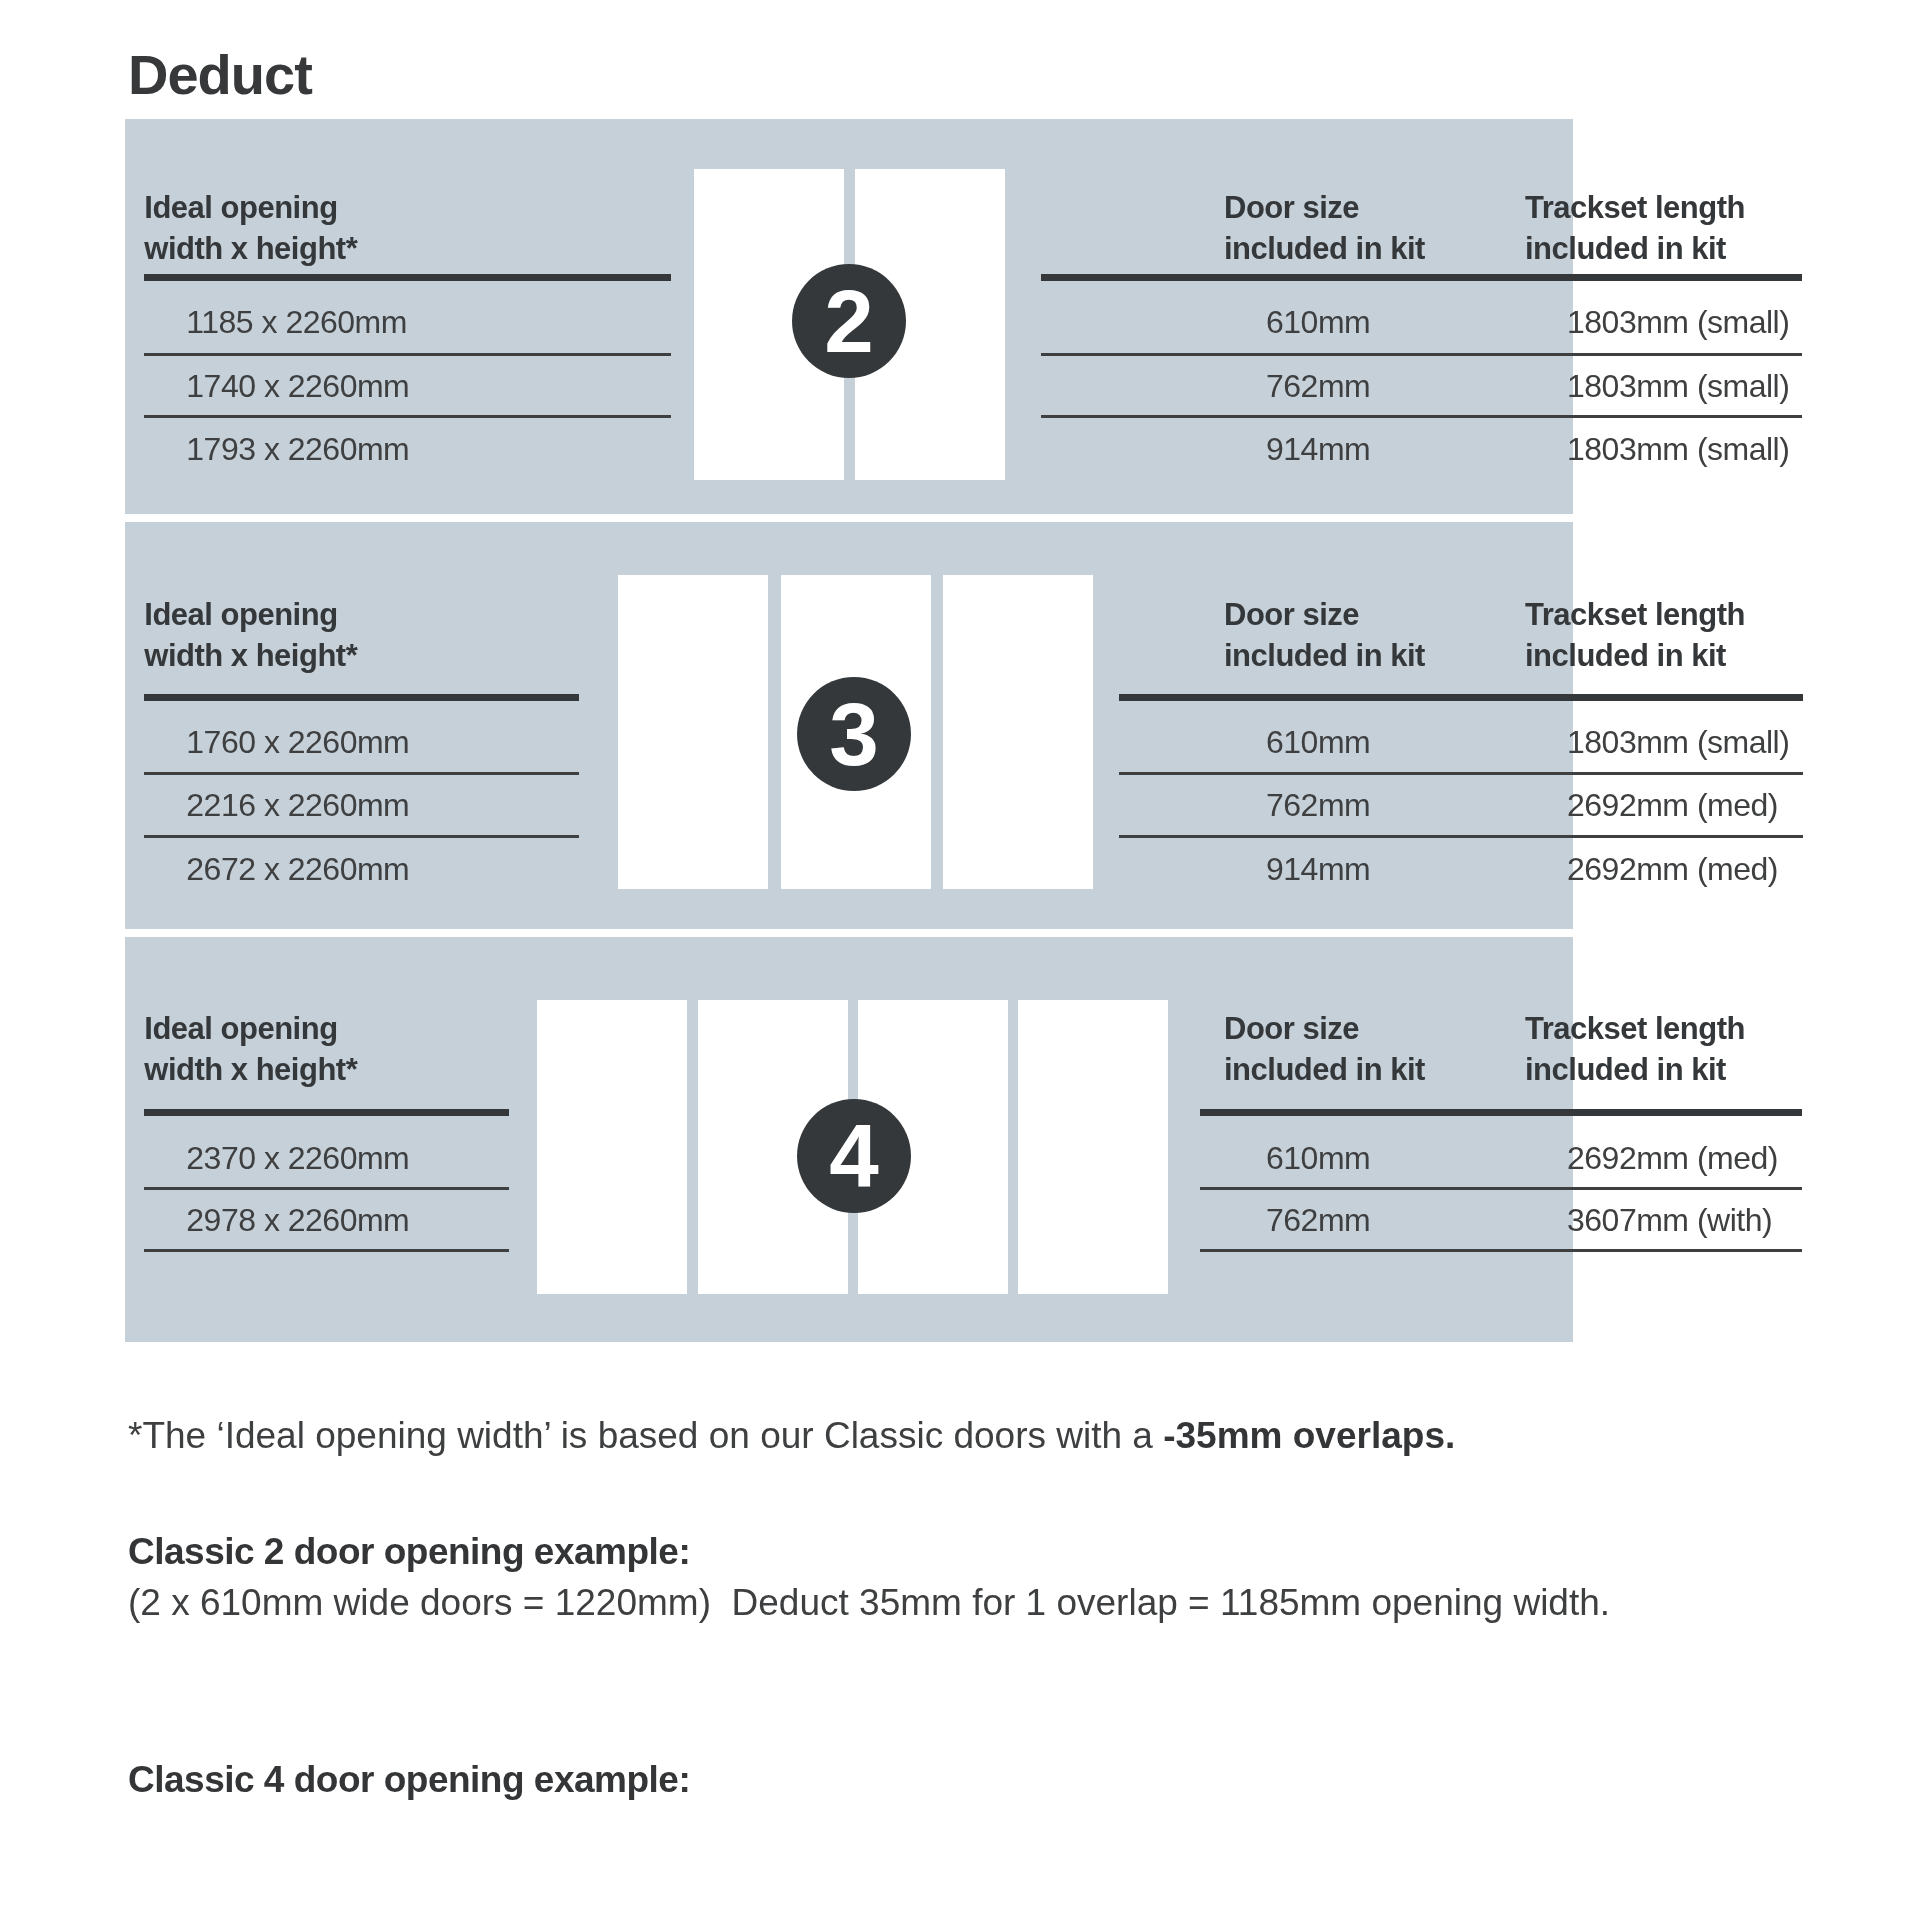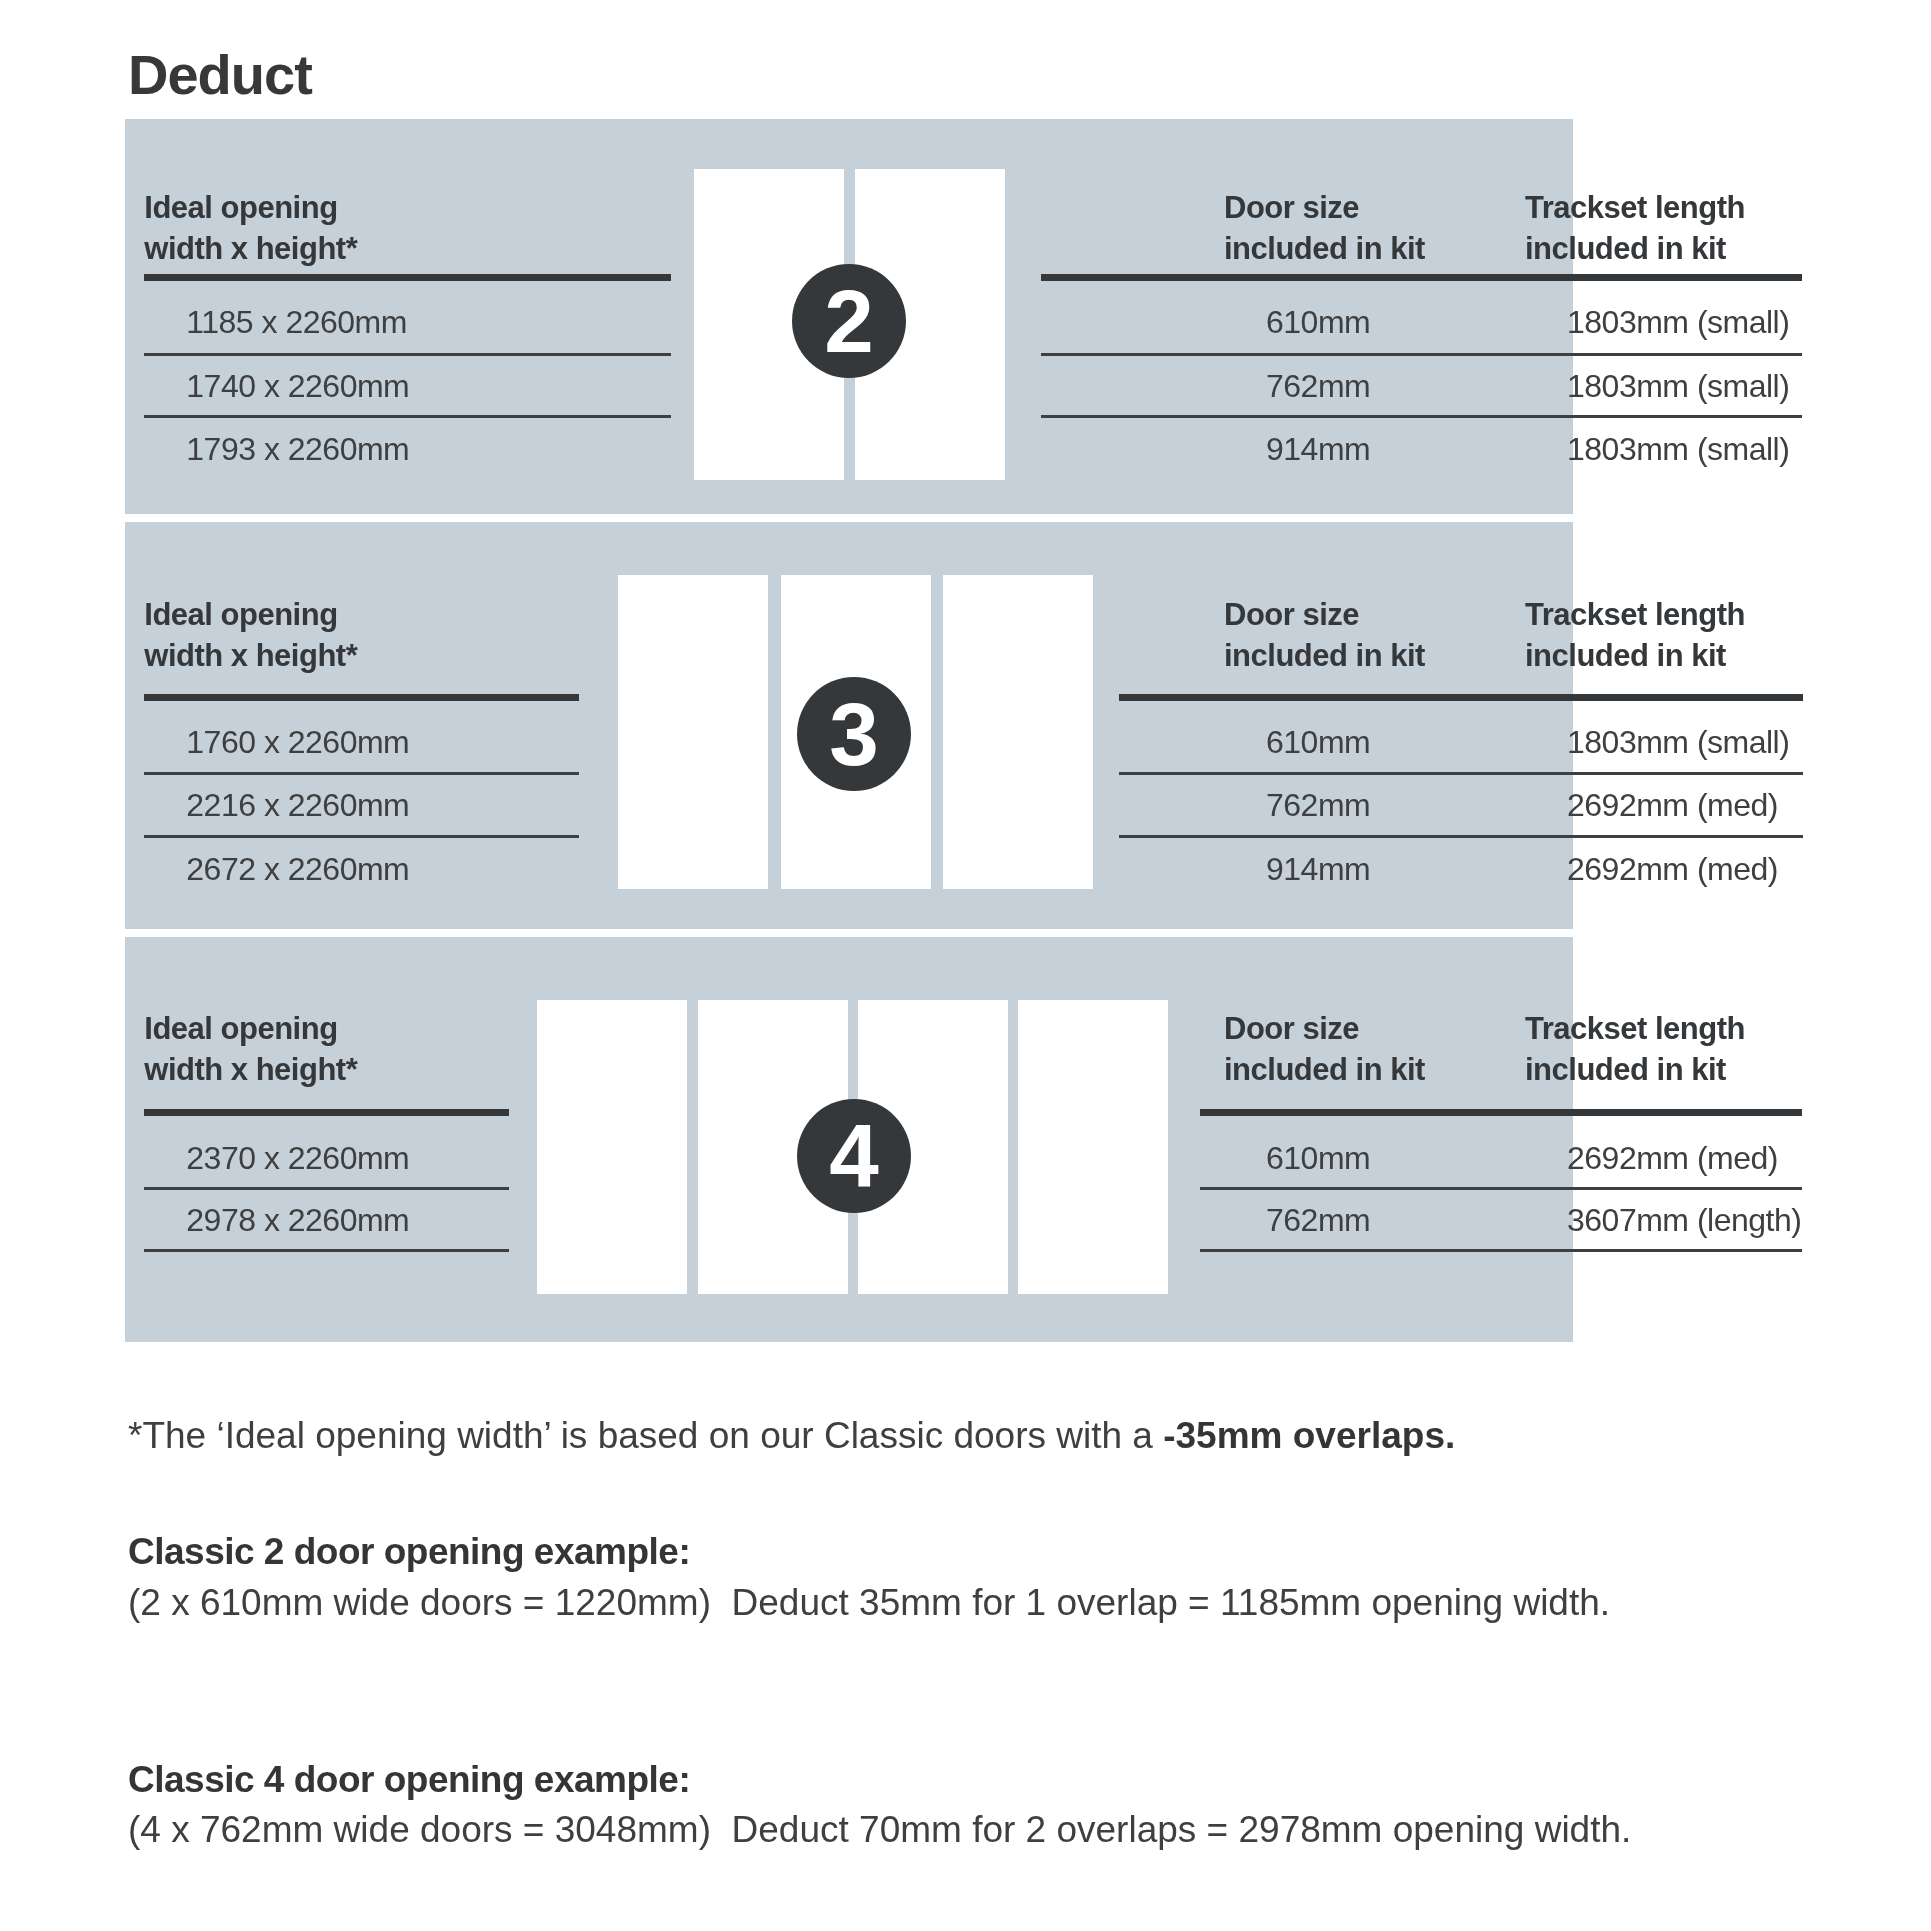--- a/index.html
+++ b/index.html
@@ -167,29 +167,28 @@
       </div>
       <div class="col-header c2" style="top:889px">
         <div>Trackset length</div>
         <div>included in kit</div>
       </div>
       <div class="rule rw" style="top:990px"></div>
       <div class="cell c1" style="top:1021px">610mm</div>
       <div class="cell c2" style="top:1021px">2692mm (med)</div>
       <div class="thin rw" style="top:1068px"></div>
       <div class="cell c1" style="top:1083px">762mm</div>
-      <div class="cell c2" style="top:1083px">3607mm (length)</div>
+      <div class="cell c2" style="top:1083px">3607mm (with)</div>
       <div class="thin rw" style="top:1130px"></div>
     </div>
 
   </div>
 
   <div class="footnote"><span>*The ‘Ideal opening width’ is based on our Classic doors with a </span><b>-35mm overlaps.</b></div>
 
   <div class="ex-head h1">Classic 2 door opening example:</div>
   <div class="ex-body b1">(2 x 610mm wide doors = 1220mm)  Deduct 35mm for 1 overlap = 1185mm opening width.</div>
 
 
   <div class="ex-head h3">Classic 4 door opening example:</div>
-  <div class="ex-body b3">(4 x 762mm wide doors = 3048mm)  Deduct 70mm for 2 overlaps = 2978mm opening width.</div>
 
 </div>
 
 
 </body></html>

